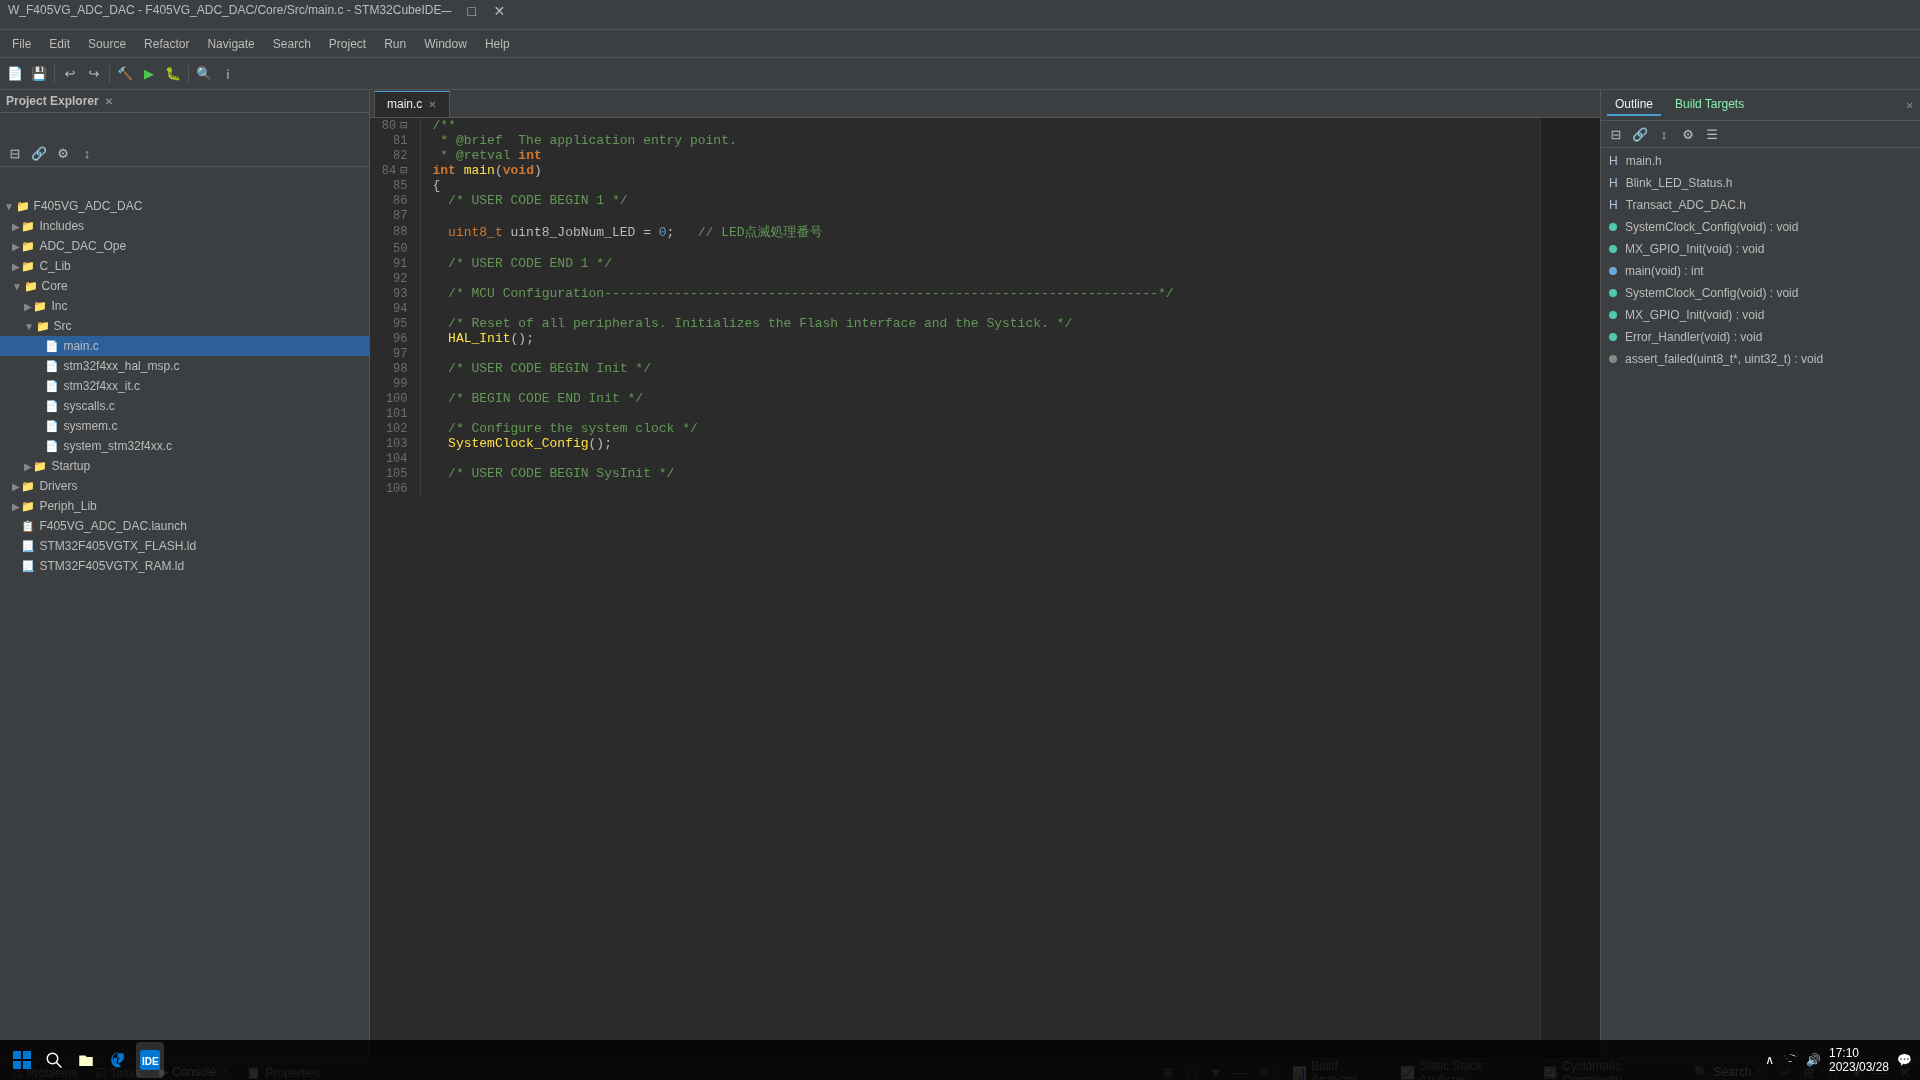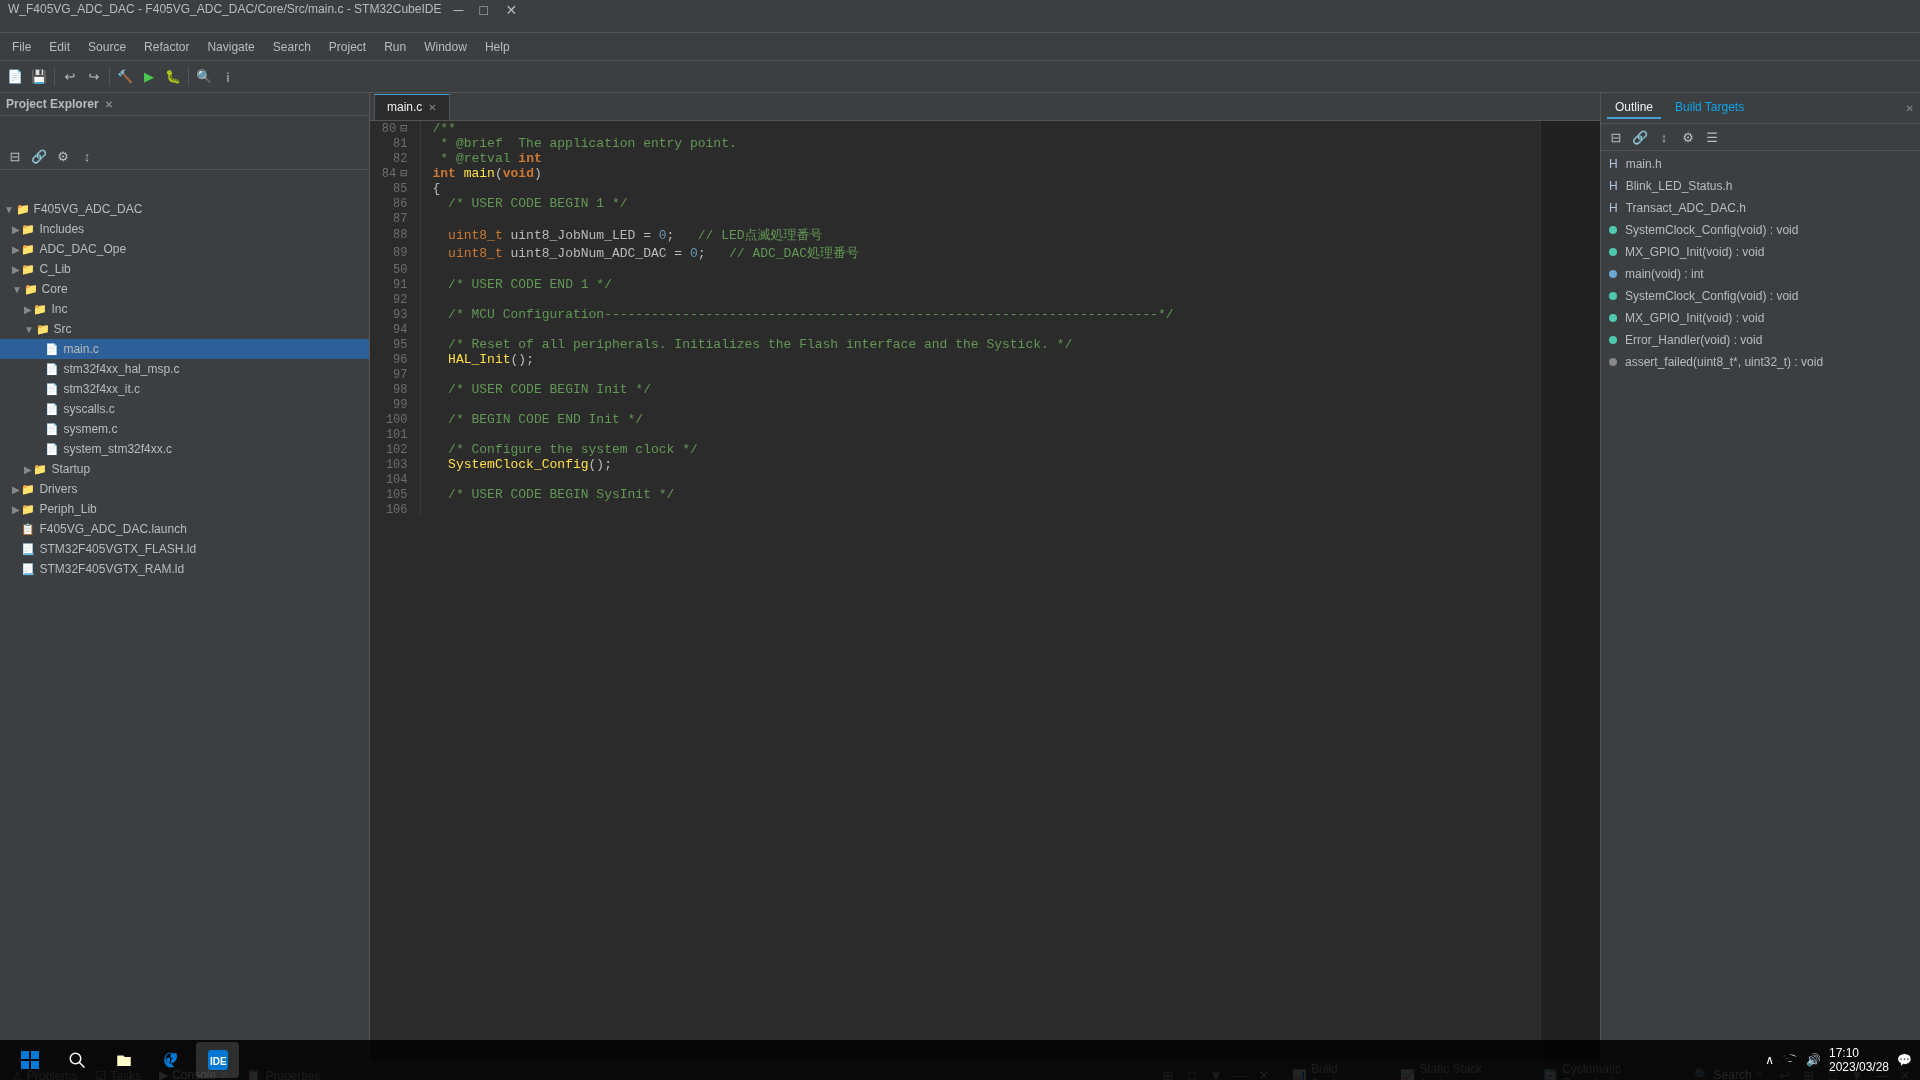--- a/index.html
+++ b/index.html
@@ -3,26 +3,25 @@
   <meta charset="utf-8">
   <style>
     * { margin: 0; padding: 0; box-sizing: border-box; }
     body { font-family: 'Segoe UI', sans-serif; font-size: 12px; background: #2b2b2b; color: #ccc; overflow: hidden; width: 1920px; height: 1080px; }
 
     
     #titlebar {
       background: #3c3f41;
       height: 30px;
       display: flex;
-      align-items: flex-end;
-      padding: 16px 8px;
+      align-items: flex-start;
+      padding: 3px 8px;
       color: #bbb;
       font-size: 12px;
       border-bottom: 1px solid #555;
-      gap: 12px;
     }
     #titlebar .win-controls { display: flex; gap: 12px; }
     #titlebar .win-btn { width: 14px; height: 14px; cursor: pointer; font-size: 14px; color: #bbb; }
 
     
     #menubar {
       background: #3c3f41;
       height: 28px;
       display: flex;
       align-items: center;
@@ -210,21 +209,21 @@
       padding: 4px 6px;
       border-bottom: 1px solid #555;
       font-size: 12px;
       background: #3c3f41;
       gap: 6px;
     }
     .outline-tab {
       padding: 3px 8px;
       cursor: pointer;
       font-size: 12px;
-      color: #0ea5e9;
+      color: #86efac;
       border-bottom: 2px solid transparent;
     }
     .outline-tab.active { border-bottom: 2px solid #4a9fd4; color: #eee; }
     #outline-toolbar {
       display: flex;
       padding: 2px 4px;
       border-bottom: 1px solid #555;
       gap: 2px;
     }
     #outline-content {
@@ -307,21 +306,21 @@
       bottom: 0;
       left: 0;
       width: 1920px;
       gap: 4px;
       z-index: 100;
     }
     .taskbar-btn {
       display: flex;
       align-items: center;
       justify-content: center;
-      width: 43px;
+      width: 28px;
       height: 36px;
       border-radius: 4px;
       cursor: pointer;
     }
     .taskbar-right { margin-left: auto; display: flex; align-items: center; gap: 8px; color: #fff; font-size: 12px; }
 
     
     ::-webkit-scrollbar { width: 8px; height: 8px; }
     ::-webkit-scrollbar-track { background: #2b2b2b; }
     ::-webkit-scrollbar-thumb { background: #555; border-radius: 4px; }
@@ -543,24 +542,20 @@
             </tr>
             <tr>
               <td class="line-num">87</td>
               <td class="line-content"> </td>
             </tr>
             <tr>
               <td class="line-num">88</td>
               <td class="line-content">  <span class="kw2">uint8_t</span> uint8_JobNum_LED = <span class="num">0</span>;   <span class="comment">// LED点滅処理番号</span></td>
             </tr>
             <tr>
-              <td class="line-num">89</td>
-              <td class="line-content">  <span class="kw2">uint8_t</span> uint8_JobNum_ADC_DAC = <span class="num">0</span>;   <span class="comment">// ADC_DAC処理番号</span></td>
-            </tr>
-            <tr>
               <td class="line-num">50</td>
               <td class="line-content"> </td>
             </tr>
             <tr>
               <td class="line-num">91</td>
               <td class="line-content">  <span class="comment">/* USER CODE END 1 */</span></td>
             </tr>
             <tr>
               <td class="line-num">92</td>
               <td class="line-content"> </td>

